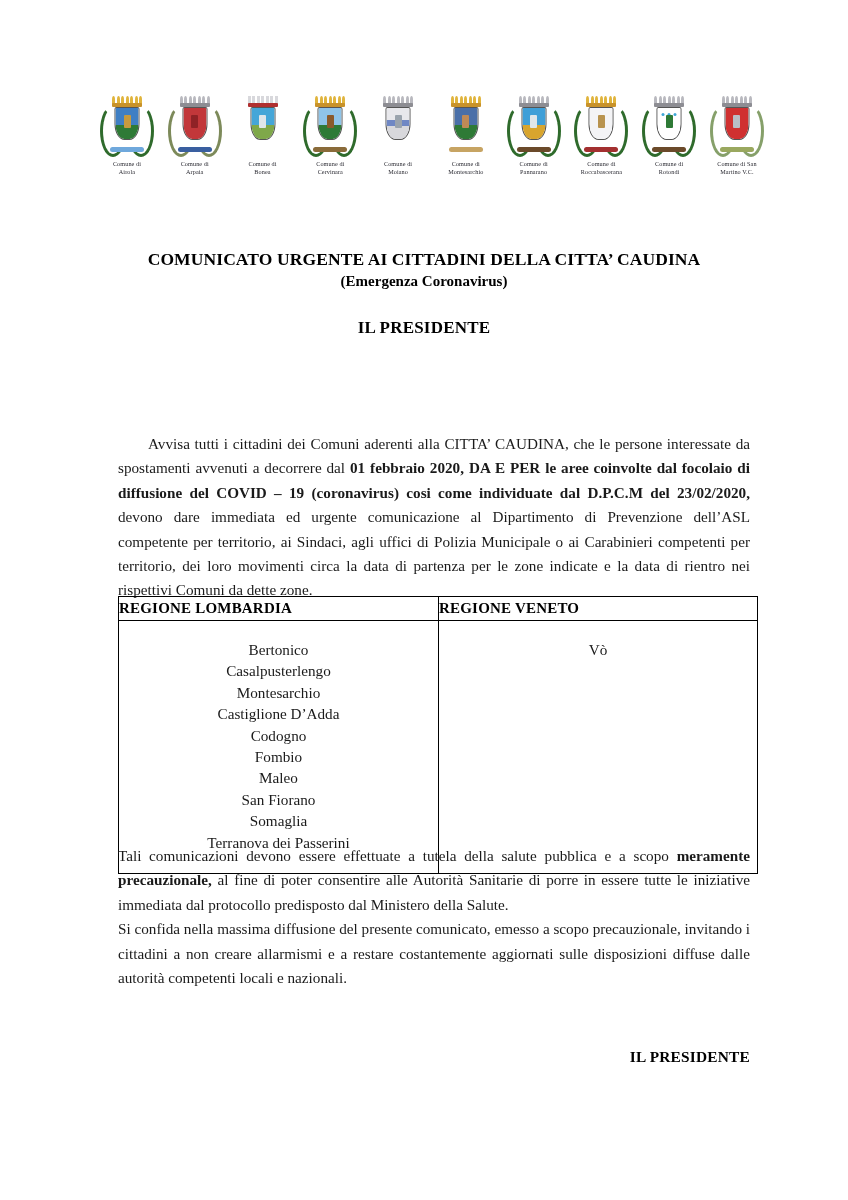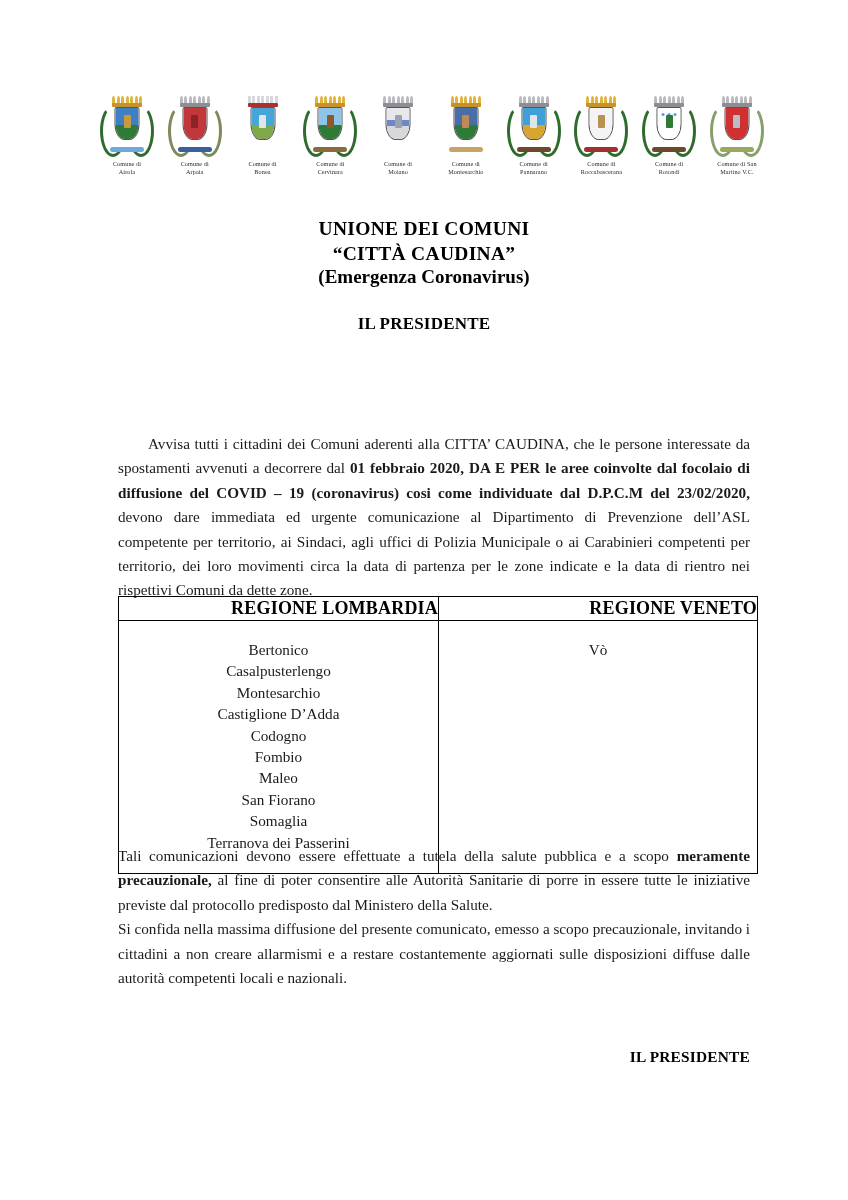--- a/index.html
+++ b/index.html
@@ -181,21 +181,21 @@
     margin-top: 32px;
     font-family: "Liberation Serif", serif;
     font-weight: bold;
     font-size: 17.5px;
     line-height: 22px;
     letter-spacing: 0.1px;
   }
   .t-sub2 {
     font-family: "Liberation Serif", serif;
     font-weight: bold;
-    font-size: 19px;
+    font-size: 15px;
     line-height: 22px;
   }
   .t-pres {
     margin-top: 26px;
     font-family: "Liberation Serif", serif;
     font-weight: bold;
     font-size: 17px;
     letter-spacing: 0.2px;
   }
 
@@ -227,23 +227,23 @@
     border-collapse: collapse;
     table-layout: fixed;
   }
   .zone-table td, .zone-table th {
     border: 1px solid #000;
     padding: 0;
   }
   .zone-table th {
     font-family: "Liberation Serif", serif;
     font-weight: bold;
-    font-size: 18px;
+    font-size: 15px;
     line-height: 23px;
-    text-align: right;
+    text-align: left;
     letter-spacing: 0.2px;
     height: 23px;
   }
   .zone-table td {
     vertical-align: top;
     text-align: center;
     padding-top: 2px;
     padding-bottom: 4px;
   }
   .zone-table td ul {
@@ -554,24 +554,21 @@
             <span class="band"></span>
           </div>
           <div class="scroll" style="background: rgb(154, 168, 95);"></div>
         </div>
         <div class="crest-caption">Comune di San
 Martino V.C.</div>
       </div>
     </div>
 
   <div class="title-block">
-    <div class="t-main">
-      <div>UNIONE DEI COMUNI</div>
-      <div>“CITTÀ CAUDINA”</div>
-    </div>
+    <div class="t-sub">COMUNICATO URGENTE AI CITTADINI DELLA CITTA’ CAUDINA</div>
     <div class="t-sub2">(Emergenza Coronavirus)</div>
     <div class="t-pres">IL PRESIDENTE</div>
   </div>
 
   <div class="body-wrap" id="intro-para">
     <p class="para indent" style="margin:0;">
       <span>Avvisa tutti i cittadini dei Comuni aderenti alla CITTA’ CAUDINA, che le persone interessate da spostamenti avvenuti a decorrere dal </span><b>01 febbraio 2020, DA E PER le aree coinvolte dal focolaio di diffusione del COVID – 19 (coronavirus) cosi come individuate dal D.P.C.M del 23/02/2020,</b><span> devono dare immediata ed urgente comunicazione al Dipartimento di Prevenzione dell’ASL competente per territorio, ai Sindaci, agli uffici di Polizia Municipale o ai Carabinieri competenti per territorio, dei loro movimenti circa la data di partenza per le zone indicate e la data di rientro nei rispettivi Comuni da dette zone.</span>
     </p>
   </div>
 
@@ -602,21 +599,21 @@
           <ul id="veneto-list">
               <li>Vò</li>
             </ul>
         </td>
       </tr>
     </tbody>
   </table>
 
   <div id="tail-block">
     <p class="para">
-      <span>Tali comunicazioni devono essere effettuate a tutela della salute pubblica e a scopo </span><b>meramente precauzionale,</b><span> al fine di poter consentire alle Autorità Sanitarie di porre in essere tutte le iniziative previste dal protocollo predisposto dal Ministero della Salute.</span>
+      <span>Tali comunicazioni devono essere effettuate a tutela della salute pubblica e a scopo </span><b>meramente precauzionale,</b><span> al fine di poter consentire alle Autorità Sanitarie di porre in essere tutte le iniziative immediata dal protocollo predisposto dal Ministero della Salute.</span>
     </p>
     <p class="para">Si confida nella massima diffusione del presente comunicato, emesso a scopo precauzionale, invitando i cittadini a non creare allarmismi e a restare costantemente aggiornati sulle disposizioni diffuse dalle autorità competenti locali e nazionali.</p>
   </div>
 
   <div class="signature">
     <div>IL PRESIDENTE</div>
   </div>
 
 </div>
 

